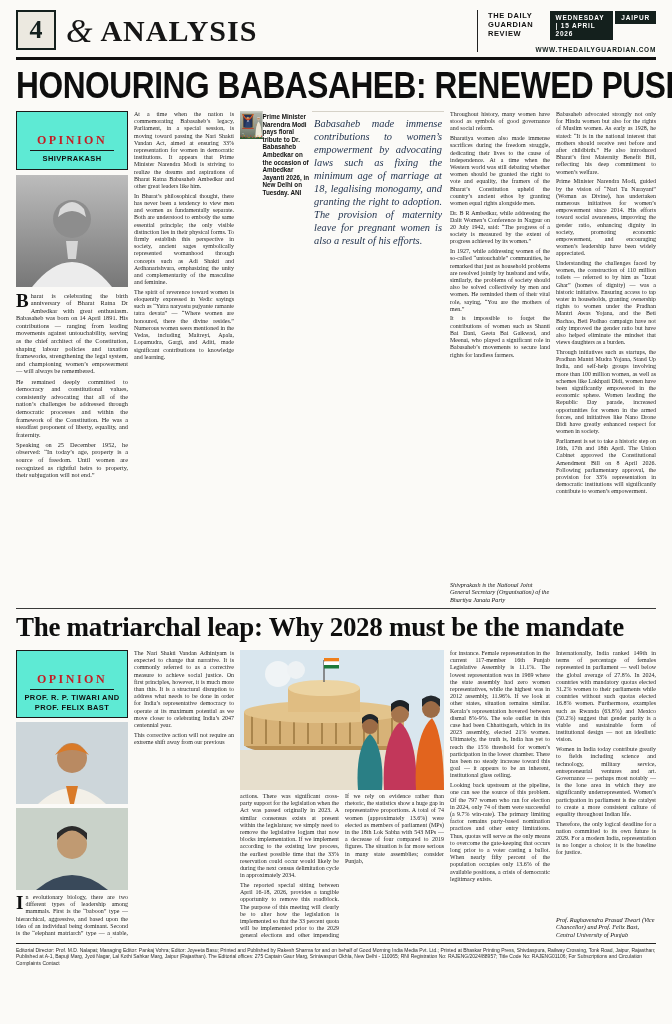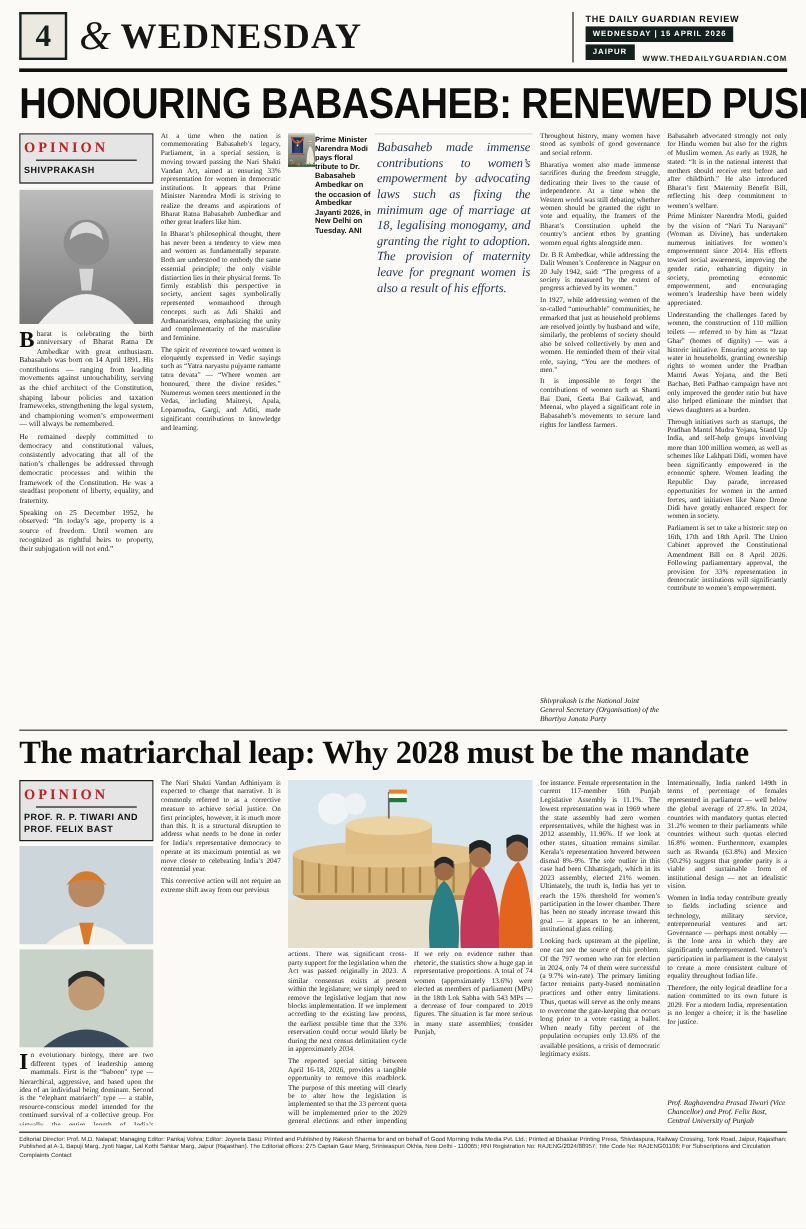--- a/index.html
+++ b/index.html
@@ -15,35 +15,35 @@
   .masthead { display:flex; align-items:stretch; gap:10px; height:46px; }
   .pagenum {
     width:40px; height:40px; border:2px solid #14201d; background:#ece9e0;
     display:flex; align-items:center; justify-content:center;
     font:bold 26px/1 "Liberation Serif", serif; color:#14201d; margin-top:2px;
   }
   .section-title { display:flex; align-items:center; gap:7px; flex:1;
     font:bold 30px/1 "Liberation Serif", serif; letter-spacing:1px; color:#161616; }
   .section-title .amp { font:italic 34px/1 "Liberation Serif", serif; font-weight:normal; }
   .mast-divider { width:1px; background:#222; margin:2px 0; }
-  .mast-right { width:168px; display:flex; flex-direction:column; gap:2px; padding-top:3px; }
+  .mast-right { width:168px; display:flex; flex-direction:row; gap:2px; padding-top:3px; }
   .paper-name { font:bold 7.5px/9px "Liberation Sans", sans-serif; letter-spacing:0.6px; color:#111; }
   .chip { background:#14201d; color:#fff; font:bold 6.5px/8px "Liberation Sans", sans-serif;
     letter-spacing:0.8px; padding:2.5px 6px; display:inline-block; align-self:flex-start; }
   .url-row { text-align:right; font:bold 6.5px/8px "Liberation Sans", sans-serif;
     letter-spacing:0.7px; color:#14201d; margin-top:-8px; }
   .thick-rule { height:3px; background:#101010; margin-top:3px; }
 
   
   h1.hl1 { margin:7px 0 6px; font-family:"Liberation Sans", sans-serif; font-weight:bold; color:#0e0e0e; }
   h1.hl1 .line { display:block; line-height:38px; height:38px; white-space:nowrap; }
   h1.hl1 .line > span { display:inline-block; font-size:36px; transform:scaleX(0.88); transform-origin:0 50%; letter-spacing:-0.5px; }
 
   
-  .opinion-box { border:1.5px solid #1a1a1a; background:#e5e5e5; padding:4px 3px 5px; }
+  .opinion-box { border:1.5px solid #1a1a1a; background:#5eead4; text-align:center; padding:21px 3px 5px; }
   .opinion-label { font:bold 12px/14px "Liberation Serif", serif; color:#c41e25; letter-spacing:2.5px; }
   .opinion-rule { height:1px; background:#1a1a1a; margin:3px 10px; }
   .opinion-author { font:bold 7.5px/9.5px "Liberation Sans", sans-serif; letter-spacing:0.4px; color:#101010; }
   .portrait { width:100%; display:block; }
   .portrait svg { display:block; width:100%; height:100%; }
 
   .body { font:6px/7.2px "Liberation Serif", serif; text-align:justify; color:#1c1c1c; overflow:hidden; }
   .body p { margin:0 0 2.5px; }
   .dropcap p:first-child::first-letter {
     float:left; font:bold 19px/15px "Liberation Serif", serif; padding:1px 2px 0 0; color:#101010;
@@ -87,21 +87,21 @@
 <body>
 
 <div class="page">
 
   <header class="masthead">
     <div class="pagenum">
       <span>4</span>
     </div>
     <div class="section-title">
       <span class="amp">&amp;</span>
-      <span>WEDNESDAY</span>
+      <span>ANALYSIS</span>
     </div>
     <div class="mast-divider"></div>
     <div class="mast-right">
       <div class="paper-name">THE DAILY GUARDIAN REVIEW</div>
       <div class="chip">WEDNESDAY | 15 APRIL 2026</div>
       <div class="chip">JAIPUR</div>
     </div>
   </header>
   <div class="url-row">
     <span>WWW.THEDAILYGUARDIAN.COM</span>

